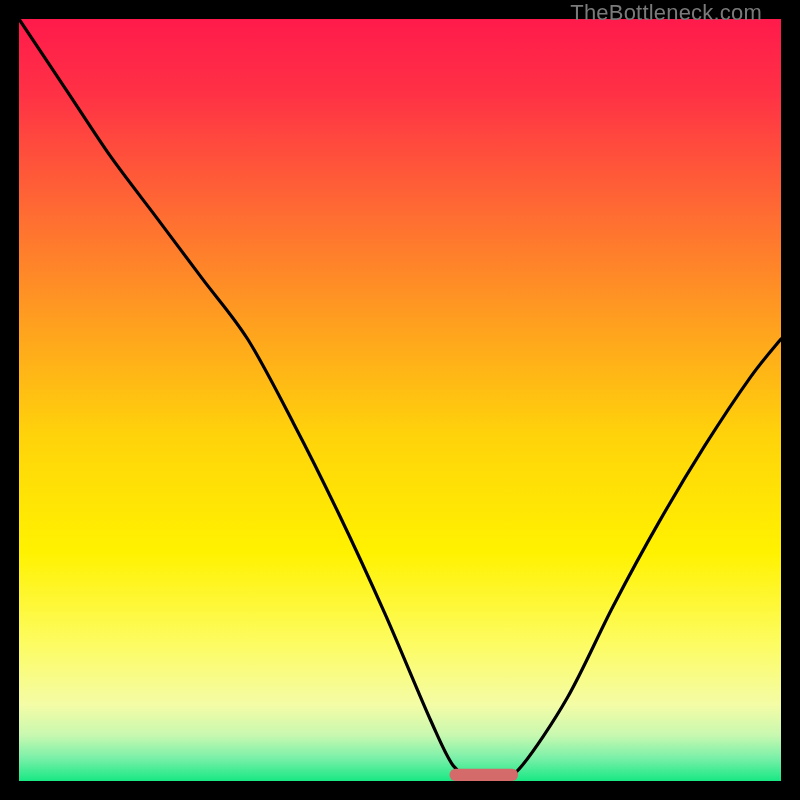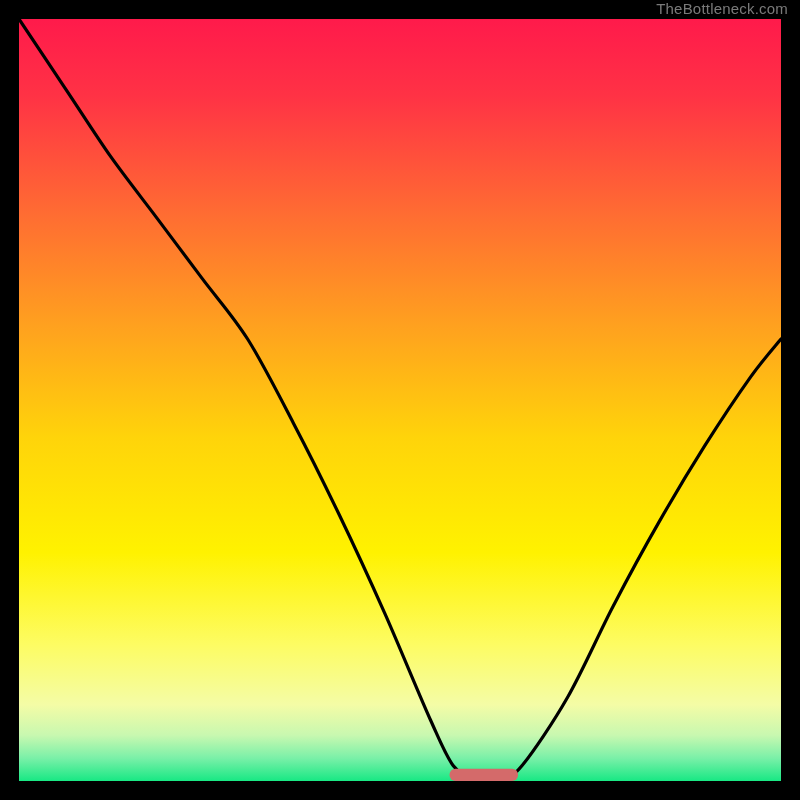--- a/index.html
+++ b/index.html
@@ -22,23 +22,23 @@
   .plot-area {
     position: absolute;
     left: 0;
     top: 0;
     width: 762px;
     height: 762px;
   }
   .watermark {
     position: absolute;
     top: 0px;
-    right: 12px;
+    right: 38px;
     color: #7a7a7a;
-    font-size: 15px;
+    font-size: 22px;
     font-weight: 500;
     letter-spacing: 0.2px;
     z-index: 10;
   }
   svg { display: block; }
 </style>
 </head>
 <body>
 
 <div class="watermark">TheBottleneck.com</div>

